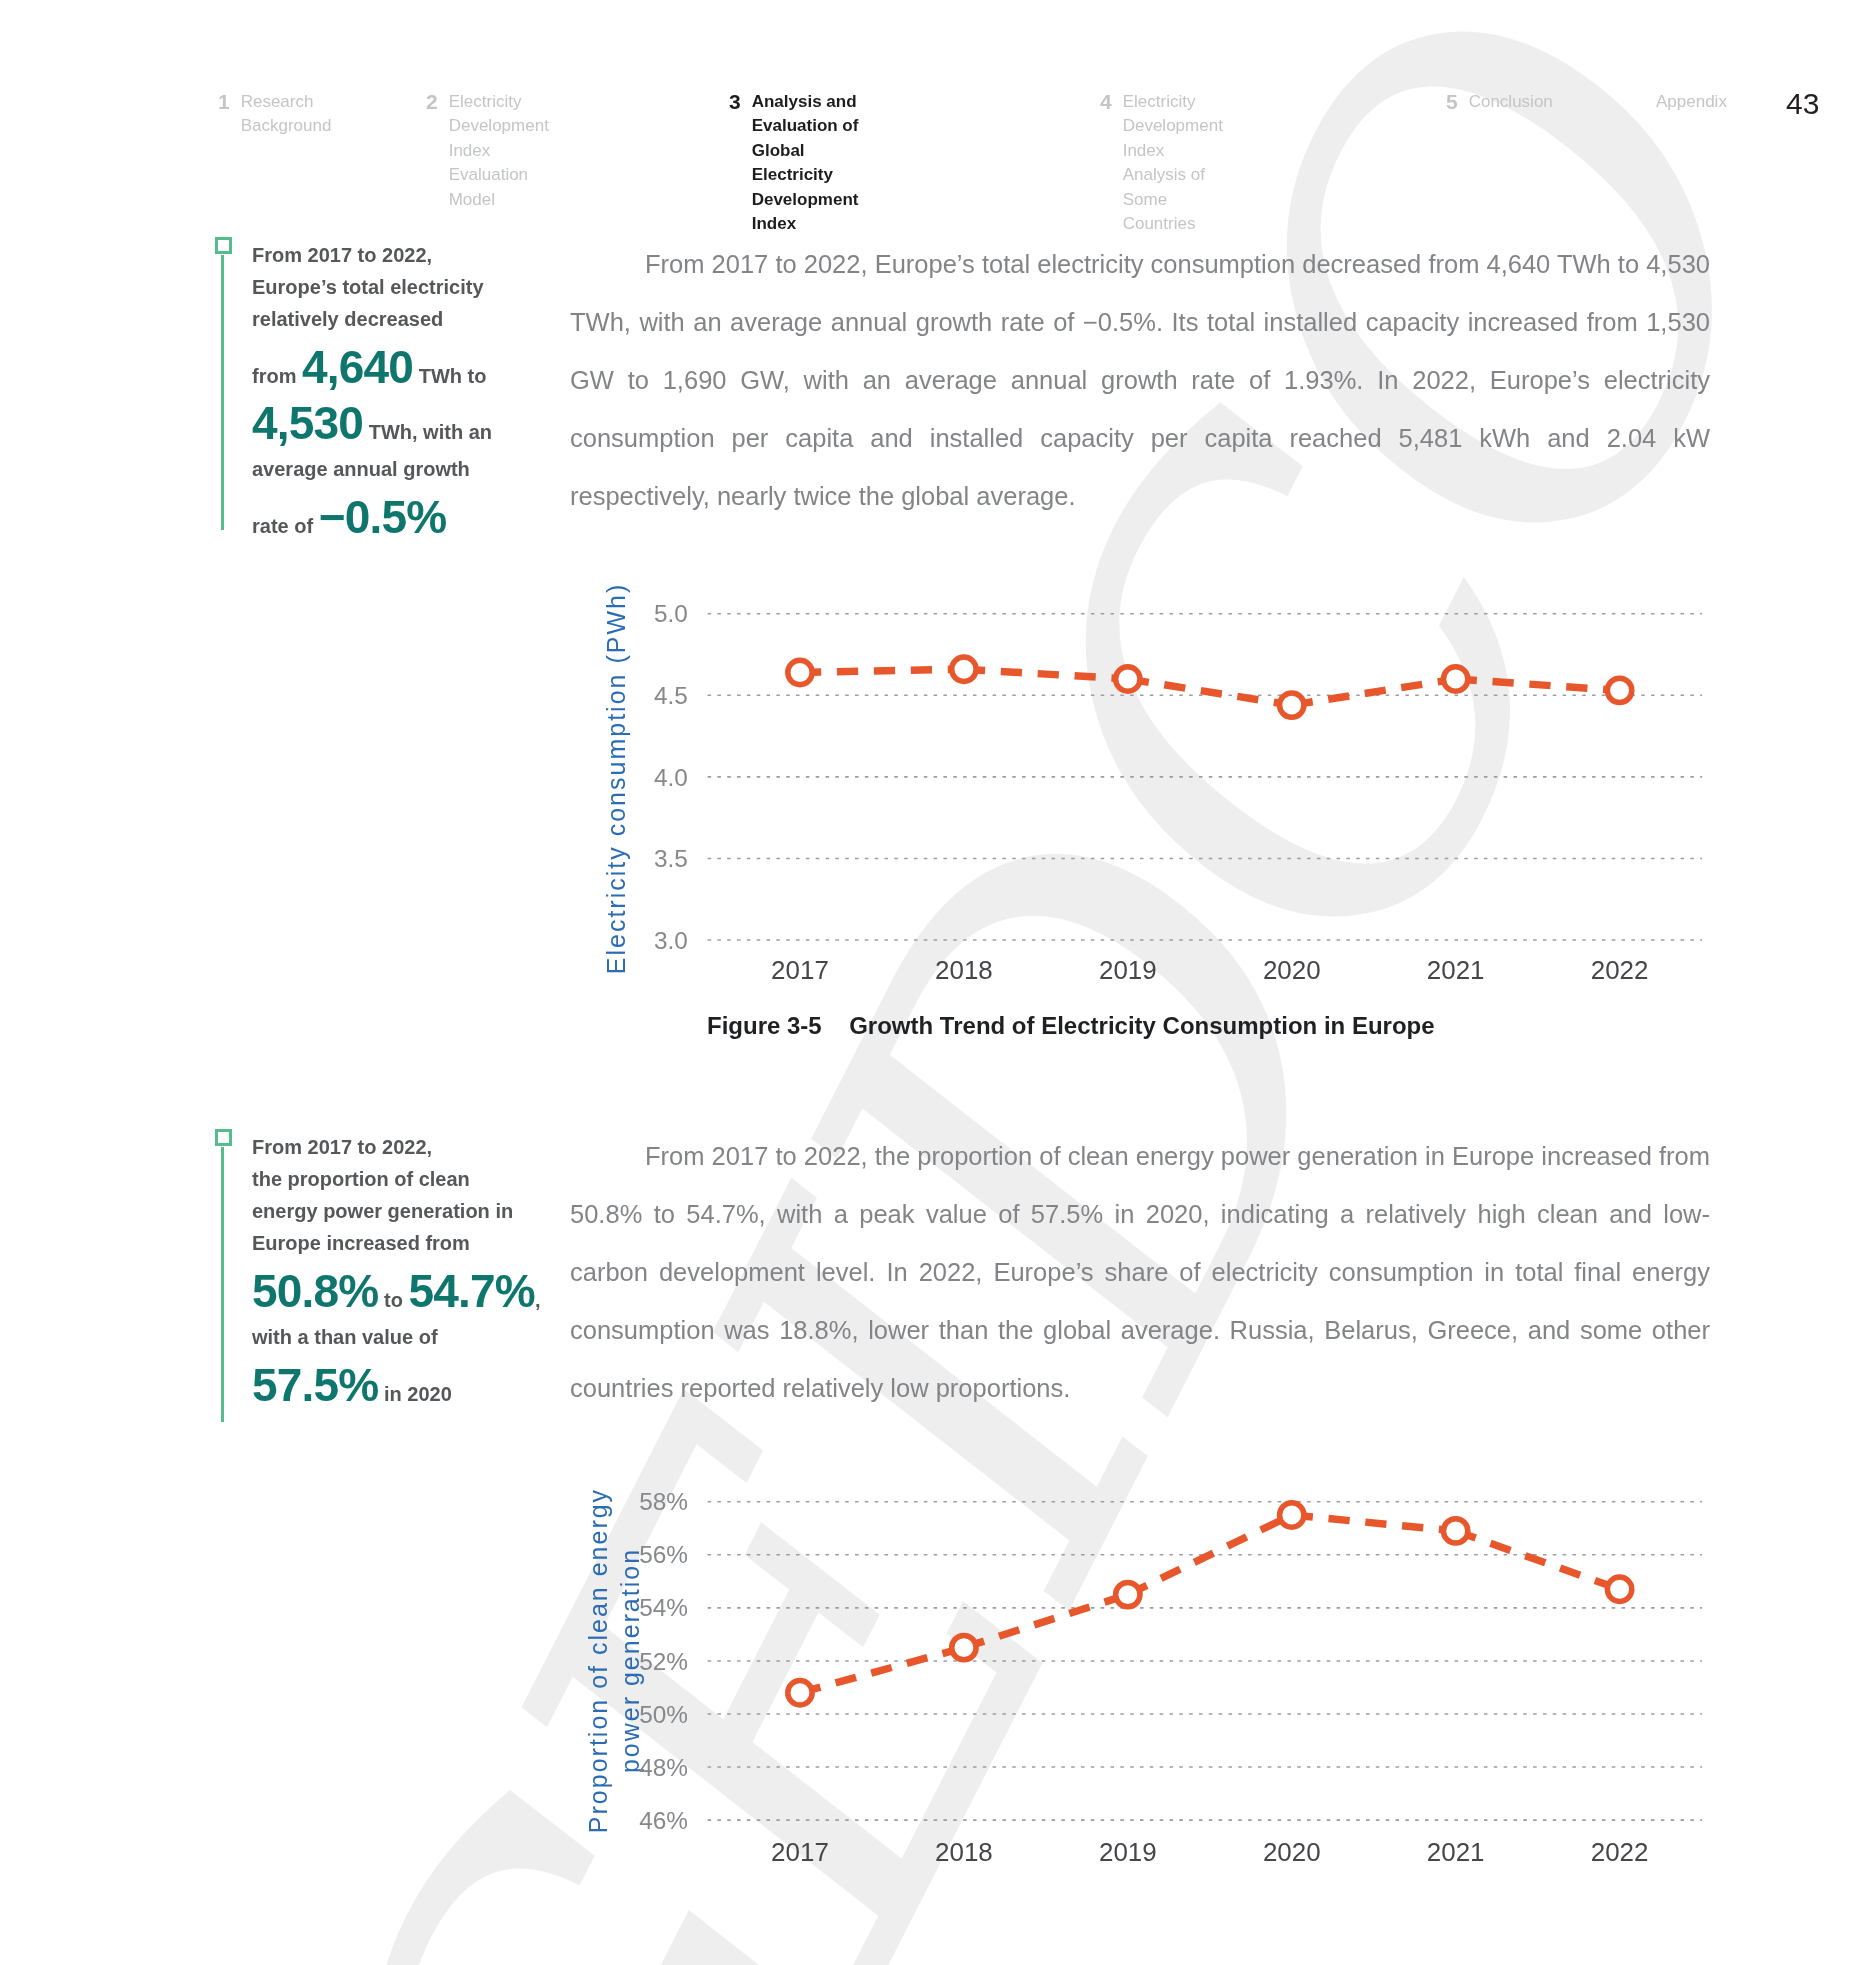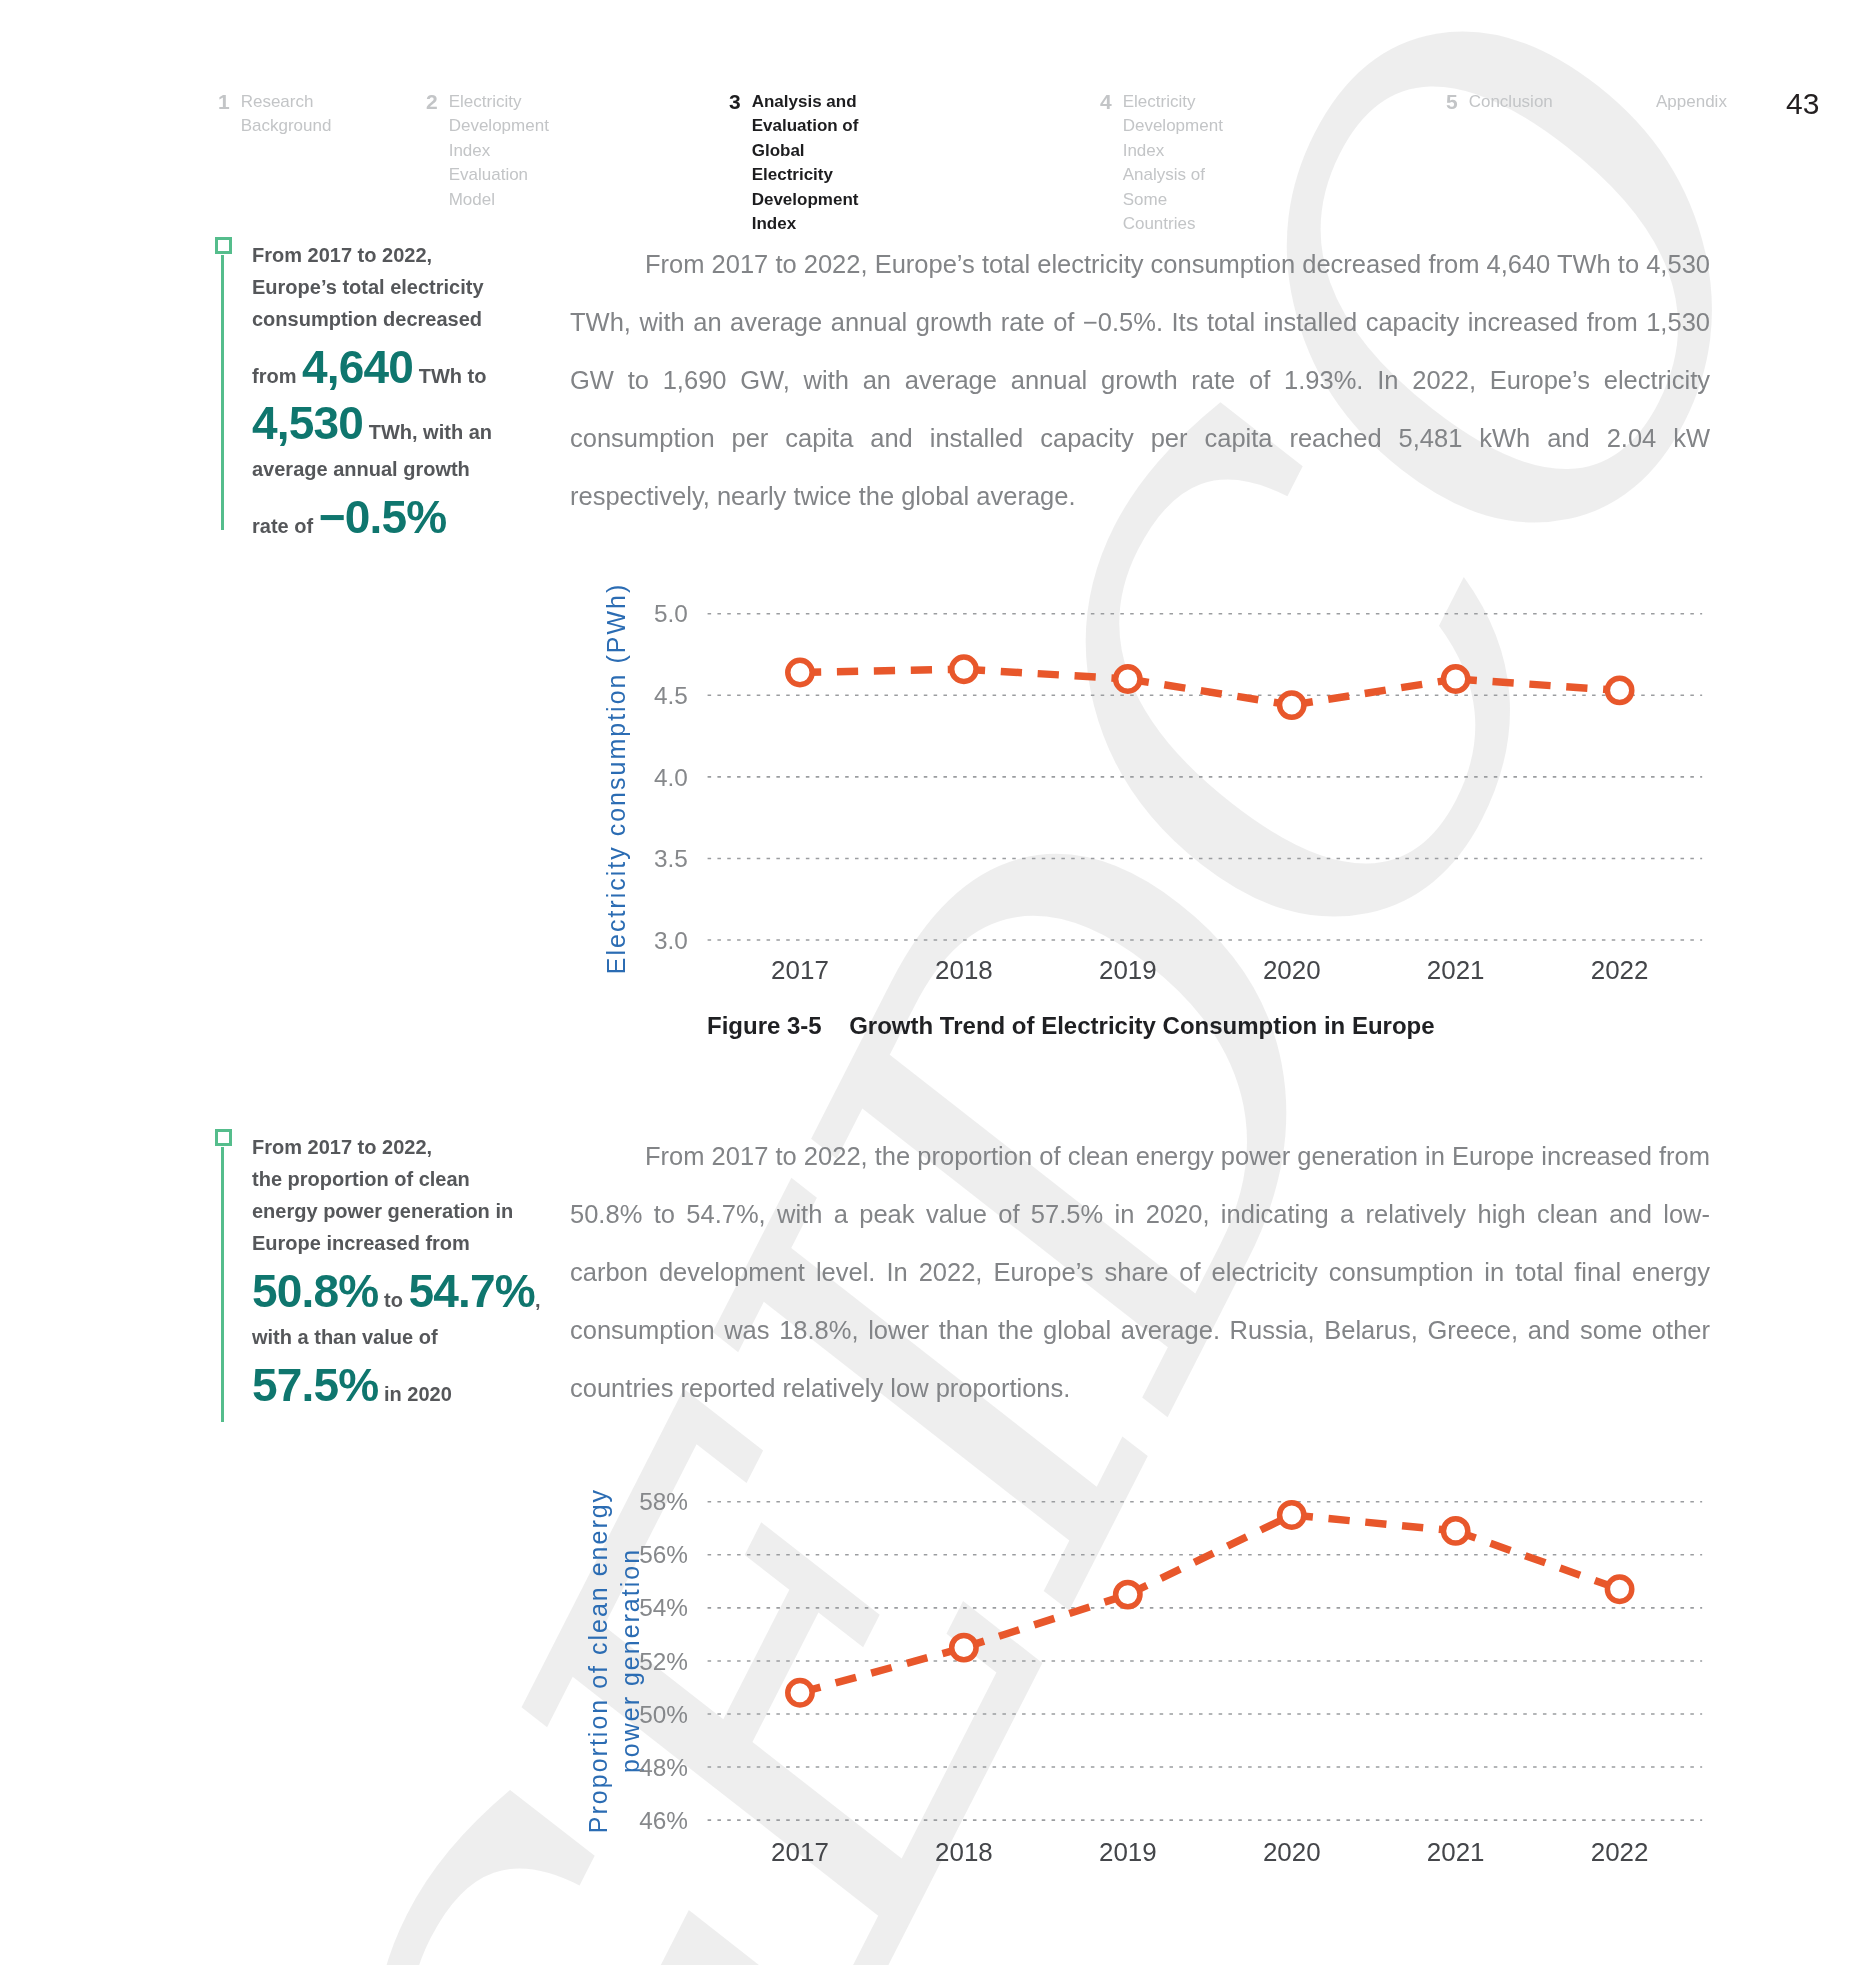--- a/index.html
+++ b/index.html
@@ -99,21 +99,21 @@
     </div>
     <div class="page-num">43</div>
   </div>
 
   <div class="layer">
     <div class="co-square" style="left:215px;top:237px"></div>
     <div class="co-line" style="left:221px;top:255px;height:275px"></div>
     <div class="co-text" style="left:252px;top:239px">
       <span class="norm">From 2017 to 2022,</span>
       <span class="norm">Europe’s total electricity</span>
-      <span class="norm">consumption decreased</span>
+      <span class="norm">relatively decreased</span>
       <span class="co-bigline"><span>from </span><span class="big-green">4,640</span><span> TWh to</span></span>
       <span class="co-bigline"><span class="big-green">4,530</span><span> TWh, with an</span></span>
       <span class="norm">average annual growth</span>
       <span class="co-bigline"><span>rate of </span><span class="big-green">−0.5%</span></span>
     </div>
   </div>
 
   <div class="para" style="top:235px">From 2017 to 2022, Europe’s total electricity consumption decreased from 4,640 TWh to 4,530 TWh, with an average annual growth rate of −0.5%. Its total installed capacity increased from 1,530 GW to 1,690 GW, with an average annual growth rate of 1.93%. In 2022, Europe’s electricity consumption per capita and installed capacity per capita reached 5,481 kWh and 2.04 kW respectively, nearly twice the global average.</div>
 
   <div class="ylab" style="left:401px;top:761px;width:432px;height:35px">

